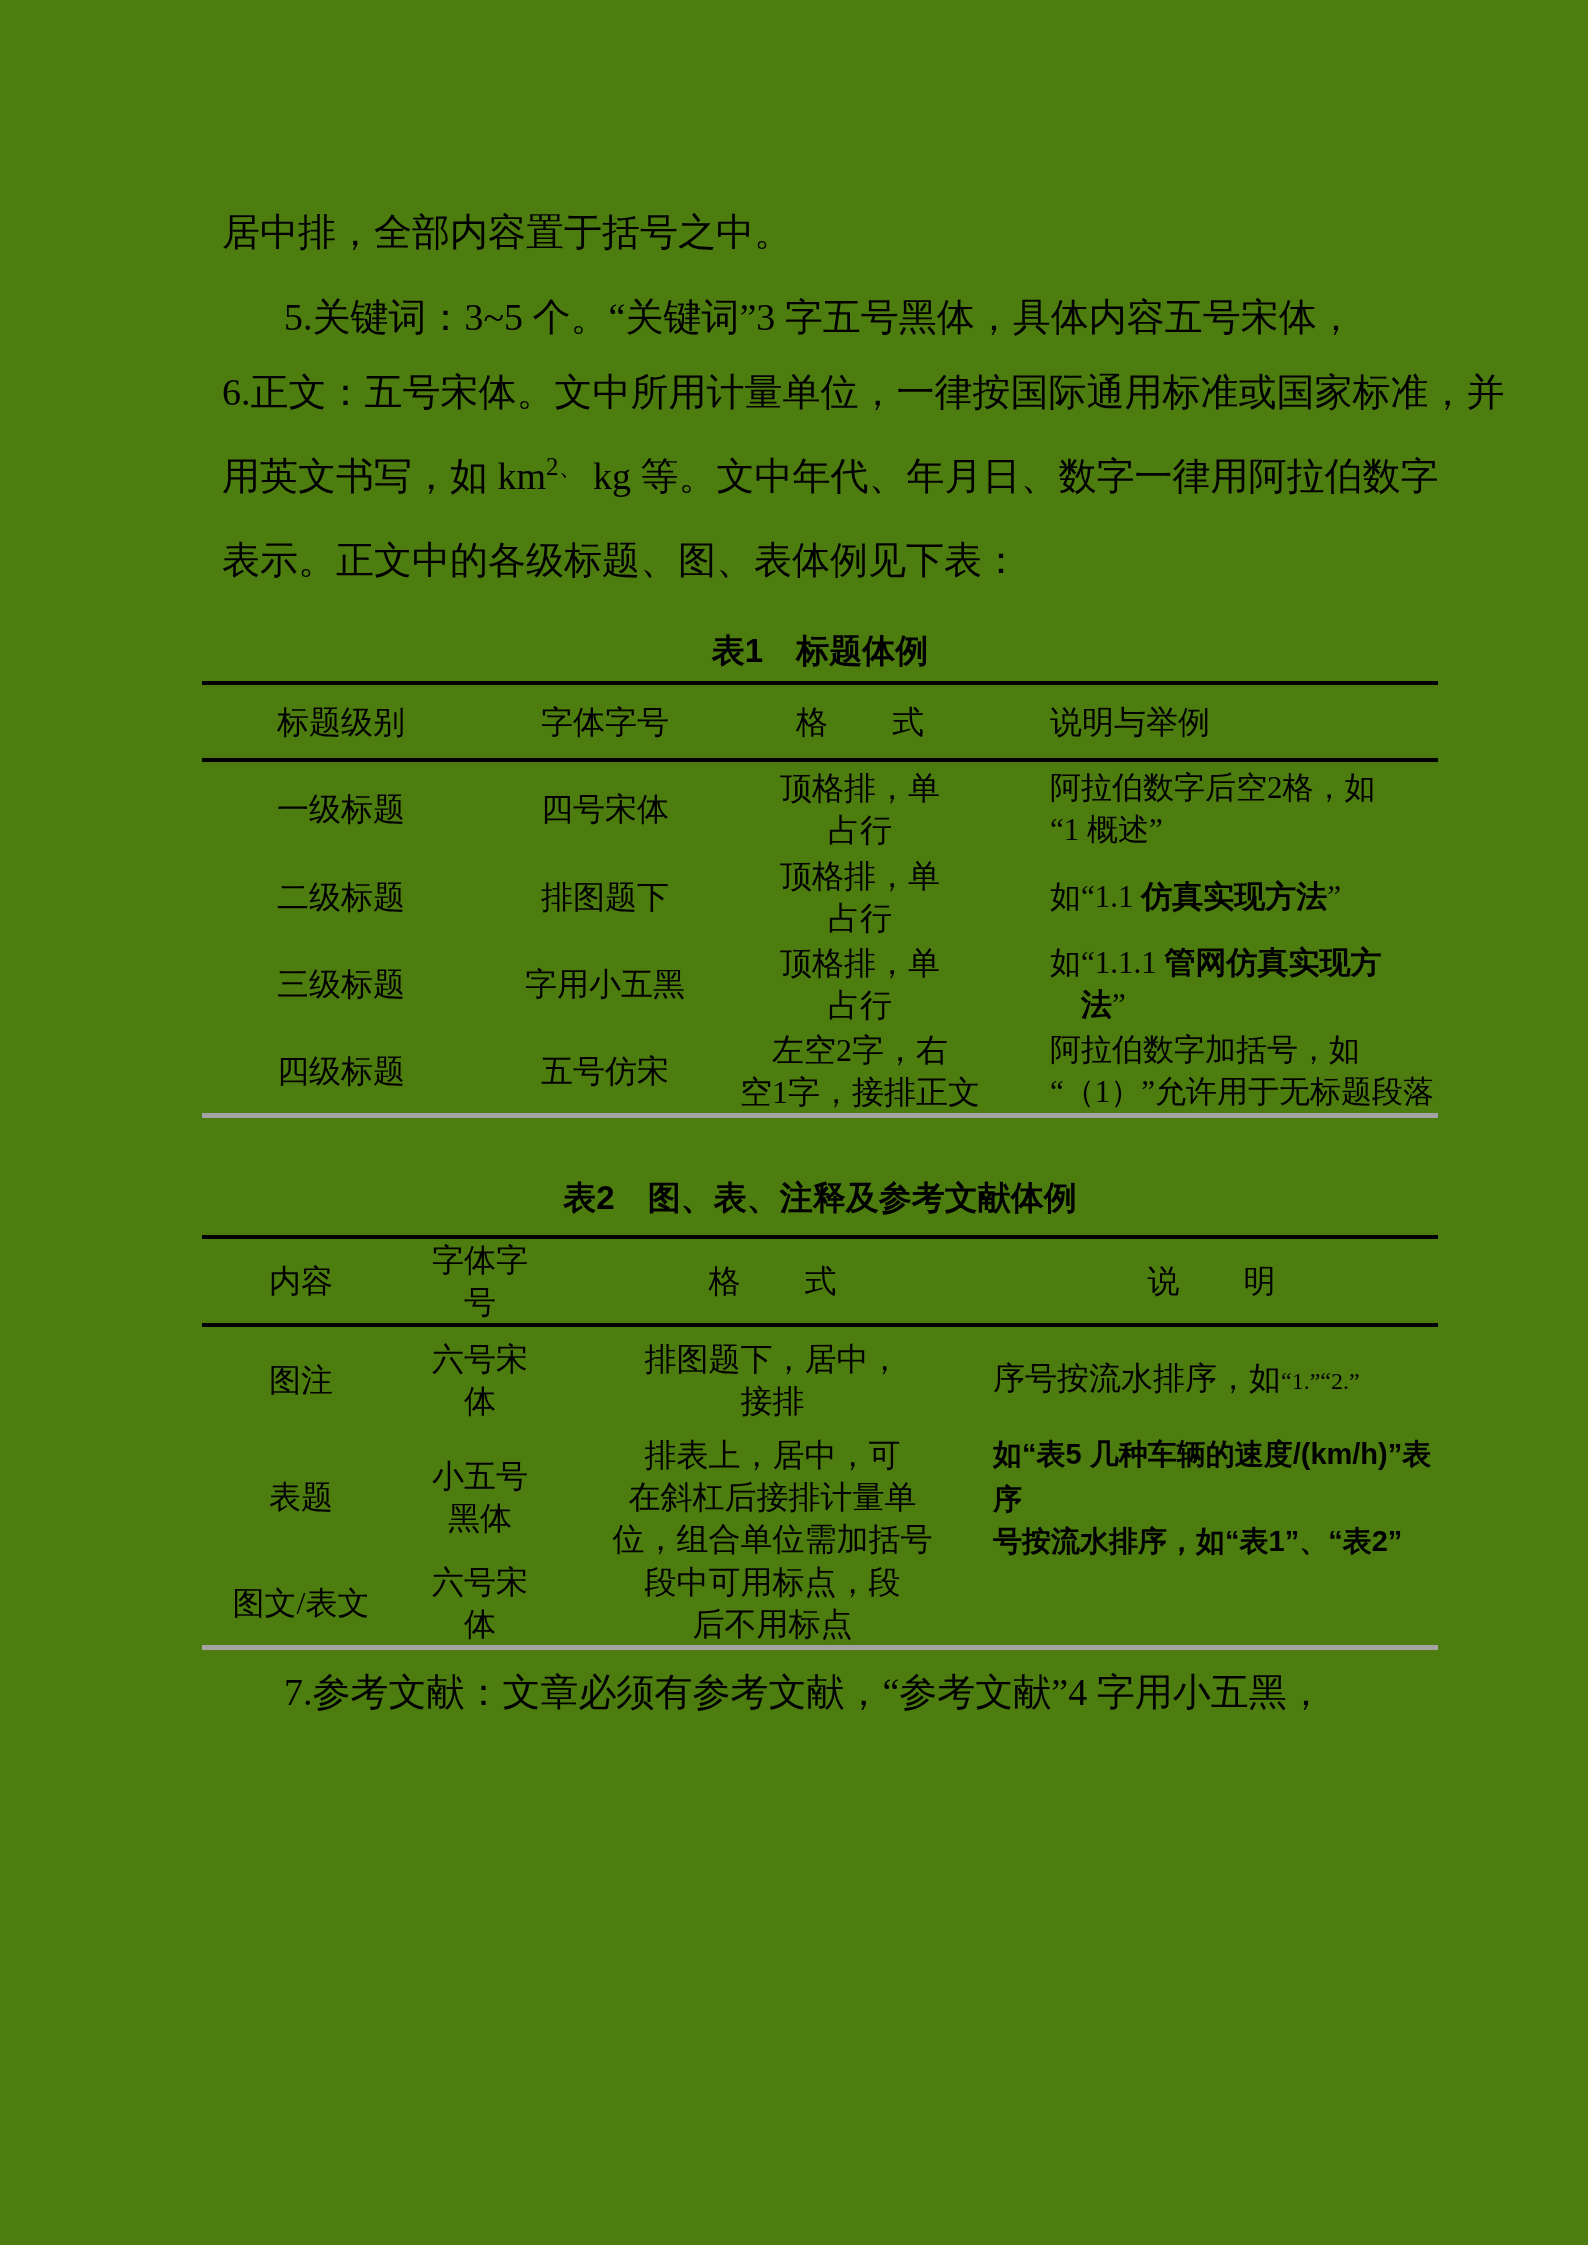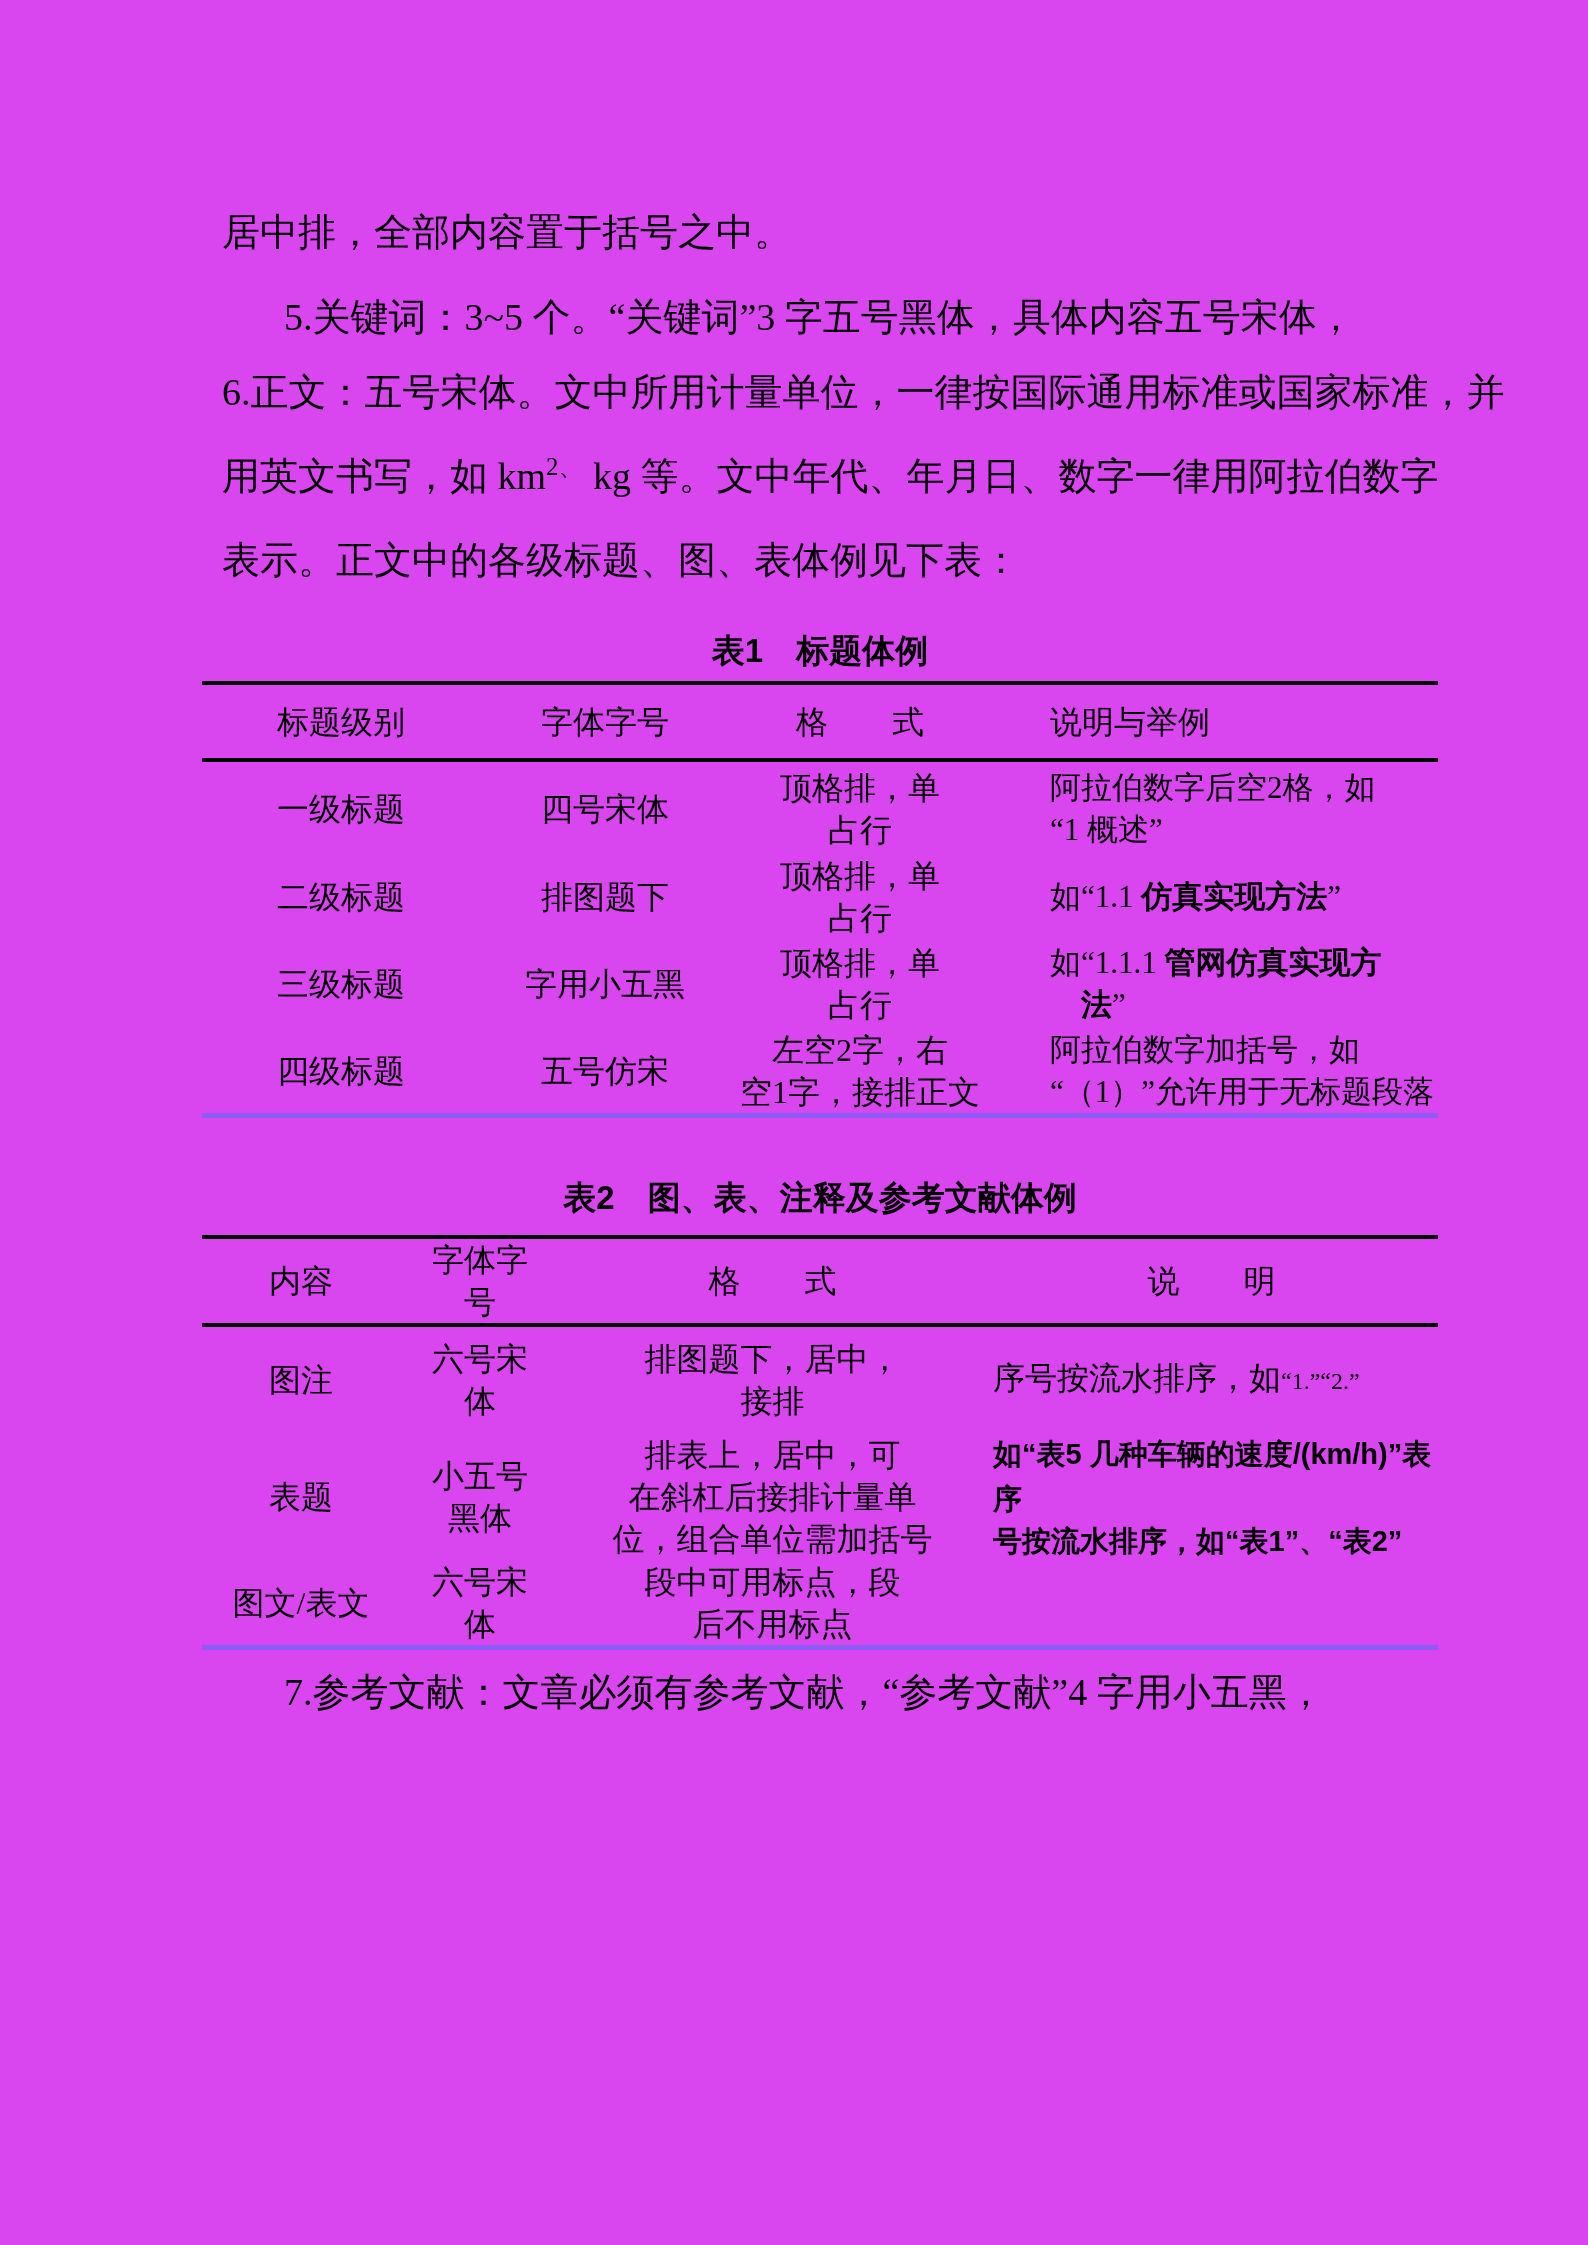--- a/index.html
+++ b/index.html
@@ -1,20 +1,20 @@
 <!DOCTYPE html>
 <html><head>
 <meta charset="utf-8">
 <style>
   html,body { margin:0; padding:0; background:#888; }
   .page {
     position:relative;
     width:1588px; height:2245px;
     margin:0 auto;
-    background:#d946ef;
+    background:#4d7c0f;
     color:#000000;
     font-family:"Liberation Serif","DejaVu Serif",serif;
     overflow:hidden;
   }
   .content {
     position:absolute;
     left:202px; top:190px;
     width:1236px;
   }
   .body-line {
@@ -37,21 +37,21 @@
     font-weight:bold;
     font-family:"Liberation Sans","DejaVu Sans",sans-serif;
   }
   .table-caption.second { margin-top:55px; }
 
   table.three-line {
     width:1236px;
     table-layout:fixed;
     border-collapse:collapse;
     border-top:4px solid #000;
-    border-bottom:5px solid #8b5cf6;
+    border-bottom:5px solid #a3a3a3;
     margin-top:5px;
   }
   table.three-line.t2 { margin-top:12px; }
   table.three-line thead tr { border-bottom:4px solid #000; }
   table.three-line th, table.three-line td {
     font-size:32px;
     line-height:42px;
     font-weight:normal;
     text-align:center;
     vertical-align:middle;

